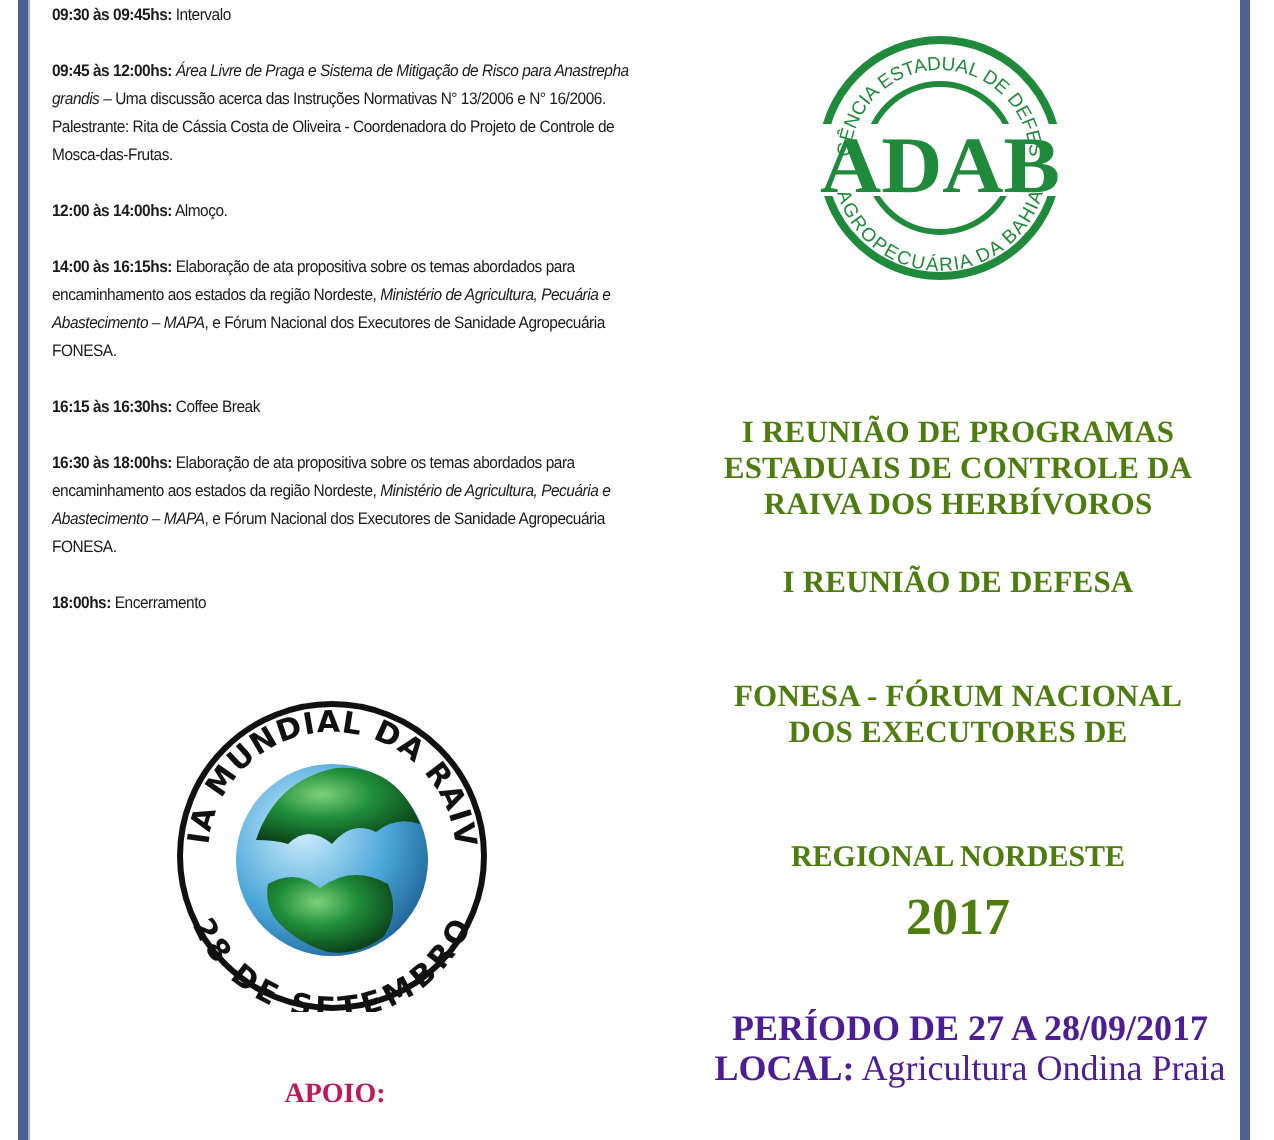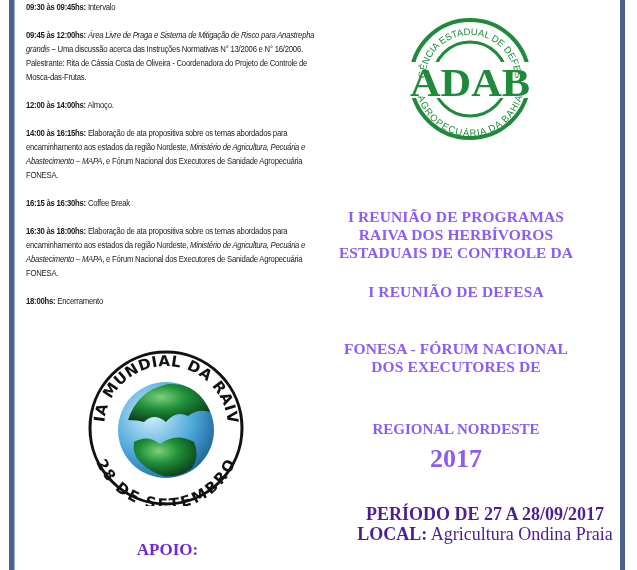--- a/index.html
+++ b/index.html
@@ -11,26 +11,26 @@
   .schedule { position: absolute; left: 26px; top: 0; width: 290px;
     font-family: "Liberation Sans", sans-serif; font-size: 8.3px; line-height: 14px; color: #1a1a1a;
     letter-spacing: -0.25px; transform-origin: 0 0; transform: scaleX(0.93); width: 312px; }
   .entry { margin: 0 0 14px 0; }
   .time { font-weight: bold; }
   .entry .ital { font-style: italic; }
 
   .rabies-logo { position: absolute; left: 88px; top: 350px; width: 156px; height: 156px; }
 
   .apoio { position: absolute; left: 100px; top: 540px; width: 135px; text-align: center;
-    font-family: "Liberation Serif", serif; font-weight: bold; font-size: 17px; color: #6d28d9; }
+    font-family: "Liberation Serif", serif; font-weight: bold; font-size: 14px; color: #be185d; }
 
   .adab-logo { position: absolute; left: 408px; top: 18px; width: 124px; height: 122px; }
 
-  .right-panel { position: absolute; left: 321px; width: 270px; text-align: center;
-    font-family: "Liberation Serif", serif; font-weight: bold; color: #8b5cf6; }
+  .right-panel { position: absolute; left: 344px; width: 270px; text-align: center;
+    font-family: "Liberation Serif", serif; font-weight: bold; color: #4d7c0f; }
   .title-block { font-size: 15.5px; line-height: 18px; letter-spacing: 0.1px; }
   .t1 { top: 208px; }
   .t2 { top: 283px; }
   .t3 { top: 340px; }
   .regional { top: 420px; font-size: 15px; line-height: 18px; }
   .year { top: 446px; font-size: 26px; line-height: 26px; }
   .info { position: absolute; left: 340px; top: 504px; width: 290px; text-align: center;
     font-family: "Liberation Serif", serif; color: #4c1d95; font-size: 18px; line-height: 20px; }
   .info .bold { font-weight: bold; }
 </style>
@@ -106,22 +106,22 @@
     <textPath href="#adabTop" startOffset="50%" text-anchor="middle">AGÊNCIA ESTADUAL DE DEFESA</textPath>
   </text>
   <text font-family="Liberation Sans, sans-serif" font-size="9.5" fill="#1f8a3b">
     <textPath href="#adabBot" startOffset="50%" text-anchor="middle" dominant-baseline="hanging">AGROPECUÁRIA DA BAHIA</textPath>
   </text>
   <text x="62" y="78" text-anchor="middle" font-family="Liberation Serif, serif" font-weight="bold" font-size="40" fill="#1f8a3b" textLength="120" lengthAdjust="spacingAndGlyphs">ADAB</text>
 </svg>
 
 <div class="right-panel title-block t1">
   <div>I REUNIÃO DE PROGRAMAS</div>
+  <div>ESTADUAIS DE CONTROLE DA</div>
   <div>RAIVA DOS HERBÍVOROS</div>
-  <div>ESTADUAIS DE CONTROLE DA</div>
 </div>
 <div class="right-panel title-block t2">
   <div>I REUNIÃO DE DEFESA</div>
 </div>
 <div class="right-panel title-block t3">
   <div>FONESA - FÓRUM NACIONAL</div>
   <div>DOS EXECUTORES DE</div>
 </div>
 <div class="right-panel regional">REGIONAL NORDESTE</div>
 <div class="right-panel year">2017</div>

